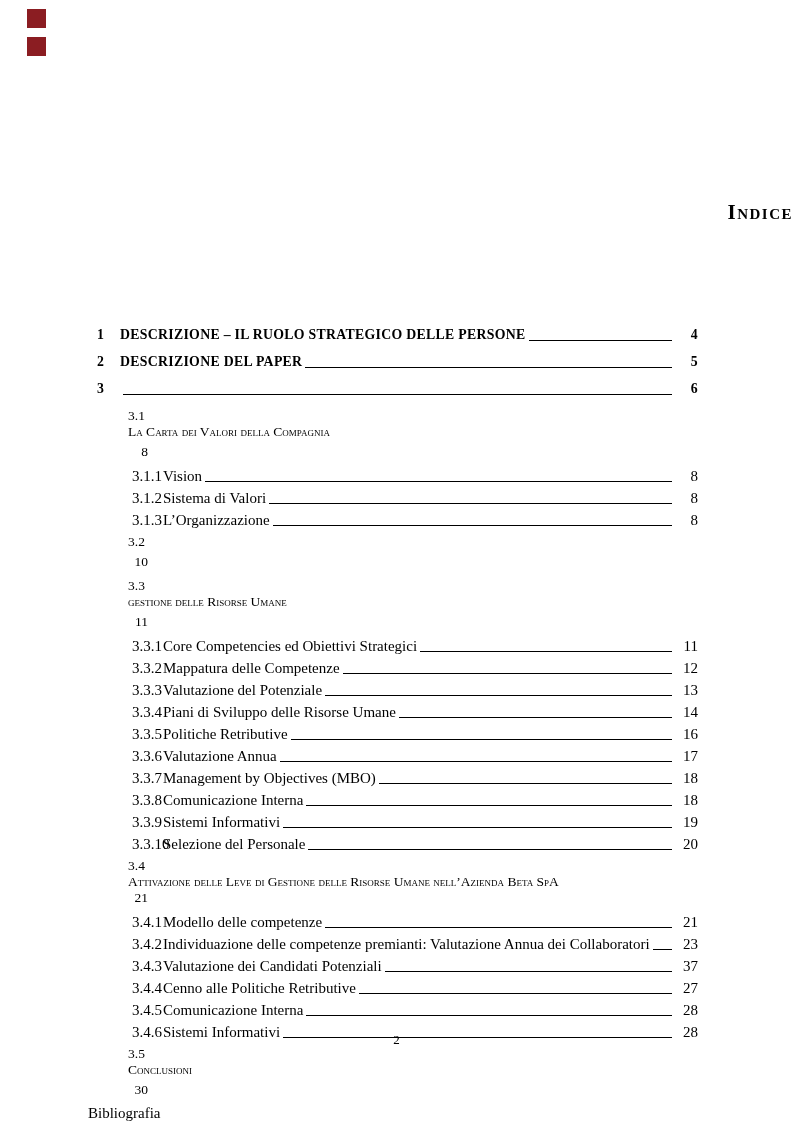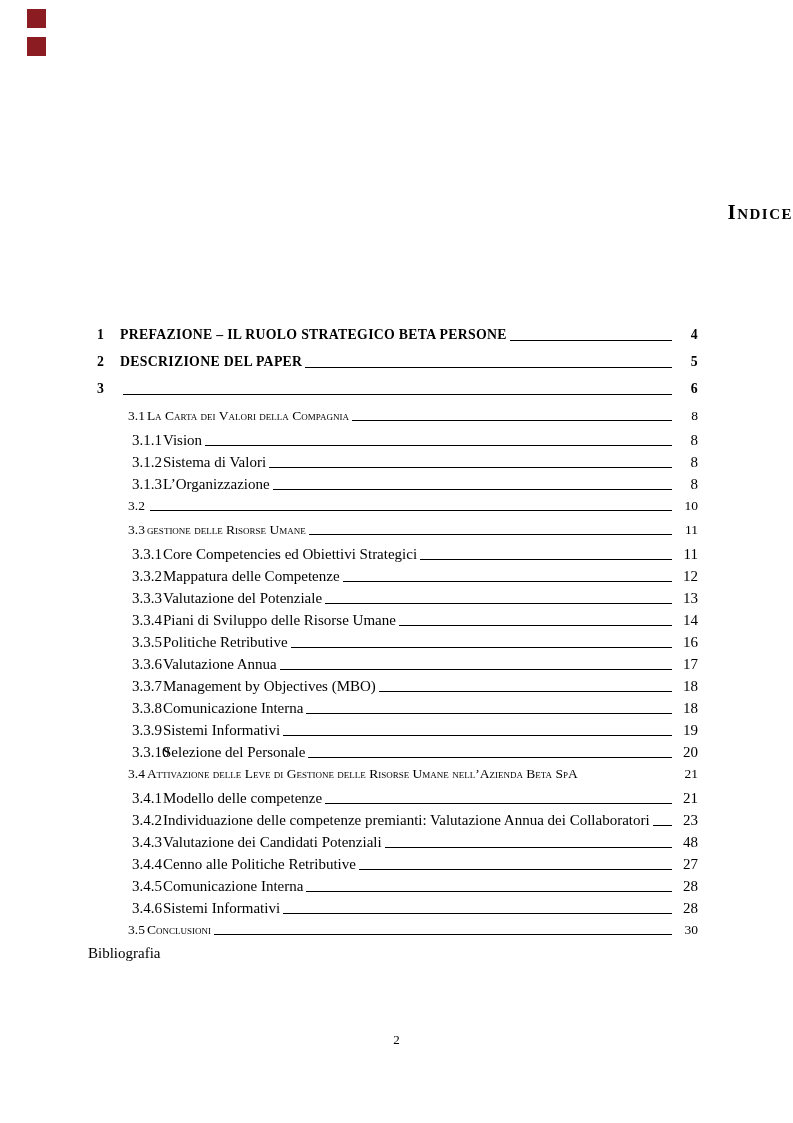--- a/index.html
+++ b/index.html
@@ -32,21 +32,21 @@
     flex:1 1 auto; min-width:0; height:0;
     border-bottom:1px solid #000;
     align-self:flex-end; margin:0 6px 3px 3px;
   }
   .toc-row .pagenum { flex:none; min-width:20px; text-align:right; }
 
   .level-1 { font-weight:bold; font-size:13.8px; letter-spacing:0.3px; margin-bottom:11px; }
   .level-1 .num { width:23px; }
   .level-1 .leader { border-bottom-width:1.5px; margin-bottom:2px; }
 
-  .level-2 { font-size:13.5px; font-variant:small-caps; padding-left:31px; margin:2px 0 8px 0; }
+  .level-2 { font-size:13.5px; font-variant:small-caps; padding-left:31px; margin:2px 0 8px 0;flex-direction:column; }
   .level-2 .num { margin-right:2px; }
 
   .level-3 { font-size:15px; padding-left:35px; margin-bottom:5px; }
   .level-3 .num { width:31px; }
 
   .no-leader .leader { border-bottom:none; margin:0 2px; }
 
   .biblio { font-size:15px; margin:-1px 0 0 -9px; }
 
   .footer-page {
@@ -60,21 +60,21 @@
 <div class="page">
   <div class="marker marker-1" style="background: rgb(139, 29, 34);"></div>
   <div class="marker marker-2" style="background: rgb(139, 29, 34);"></div>
 
   <h1 class="title">Indice</h1>
 
   <div class="toc">
 
     <div class="toc-row level-1">
         <span class="num">1</span>
-        <span class="label">PREFAZIONE – IL RUOLO STRATEGICO BETA PERSONE</span>
+        <span class="label">DESCRIZIONE – IL RUOLO STRATEGICO DELLE PERSONE</span>
         <span class="leader"></span>
         <span class="pagenum">4</span>
       </div>
       <div class="toc-row level-1">
         <span class="num">2</span>
         <span class="label">DESCRIZIONE DEL PAPER</span>
         <span class="leader"></span>
         <span class="pagenum">5</span>
       </div>
       <div class="toc-row level-1">
@@ -192,21 +192,21 @@
       <div class="toc-row level-3">
         <span class="num">3.4.2</span>
         <span class="label">Individuazione delle competenze premianti:  Valutazione Annua dei Collaboratori</span>
         <span class="leader"></span>
         <span class="pagenum">23</span>
       </div>
       <div class="toc-row level-3">
         <span class="num">3.4.3</span>
         <span class="label">Valutazione dei Candidati Potenziali</span>
         <span class="leader"></span>
-        <span class="pagenum">48</span>
+        <span class="pagenum">37</span>
       </div>
       <div class="toc-row level-3">
         <span class="num">3.4.4</span>
         <span class="label">Cenno alle Politiche Retributive</span>
         <span class="leader"></span>
         <span class="pagenum">27</span>
       </div>
       <div class="toc-row level-3">
         <span class="num">3.4.5</span>
         <span class="label">Comunicazione Interna</span>

